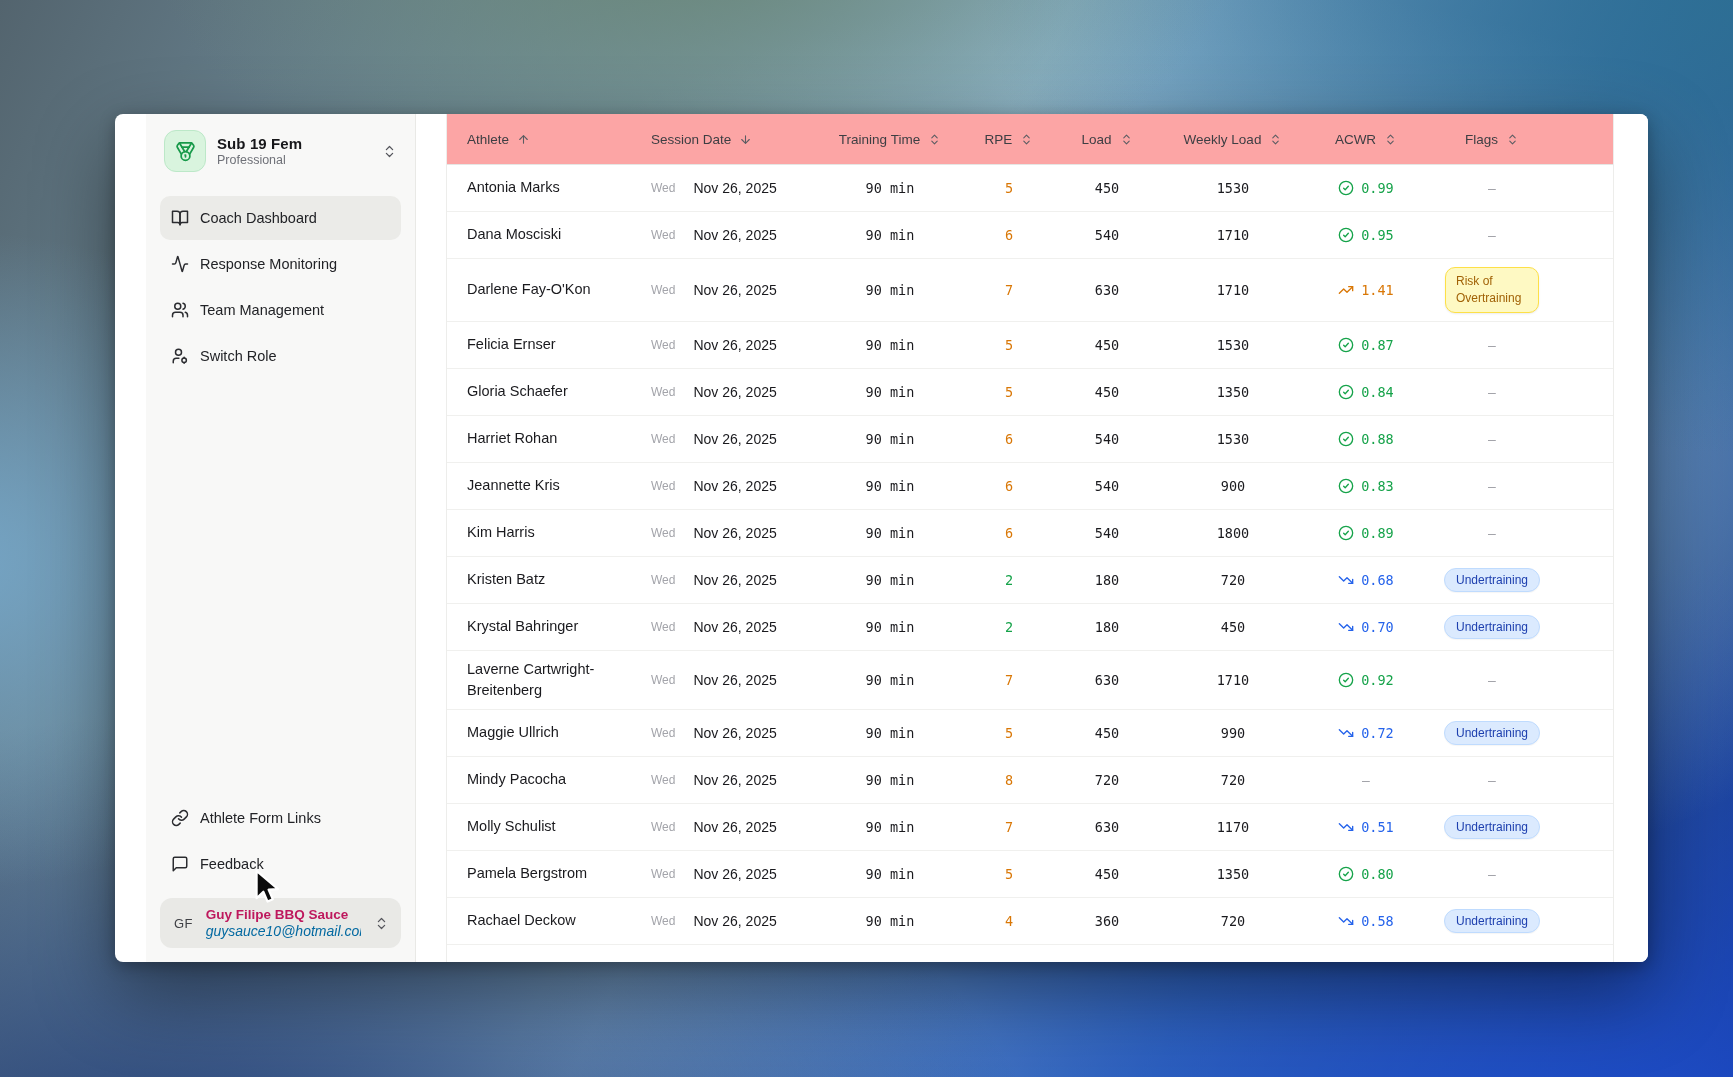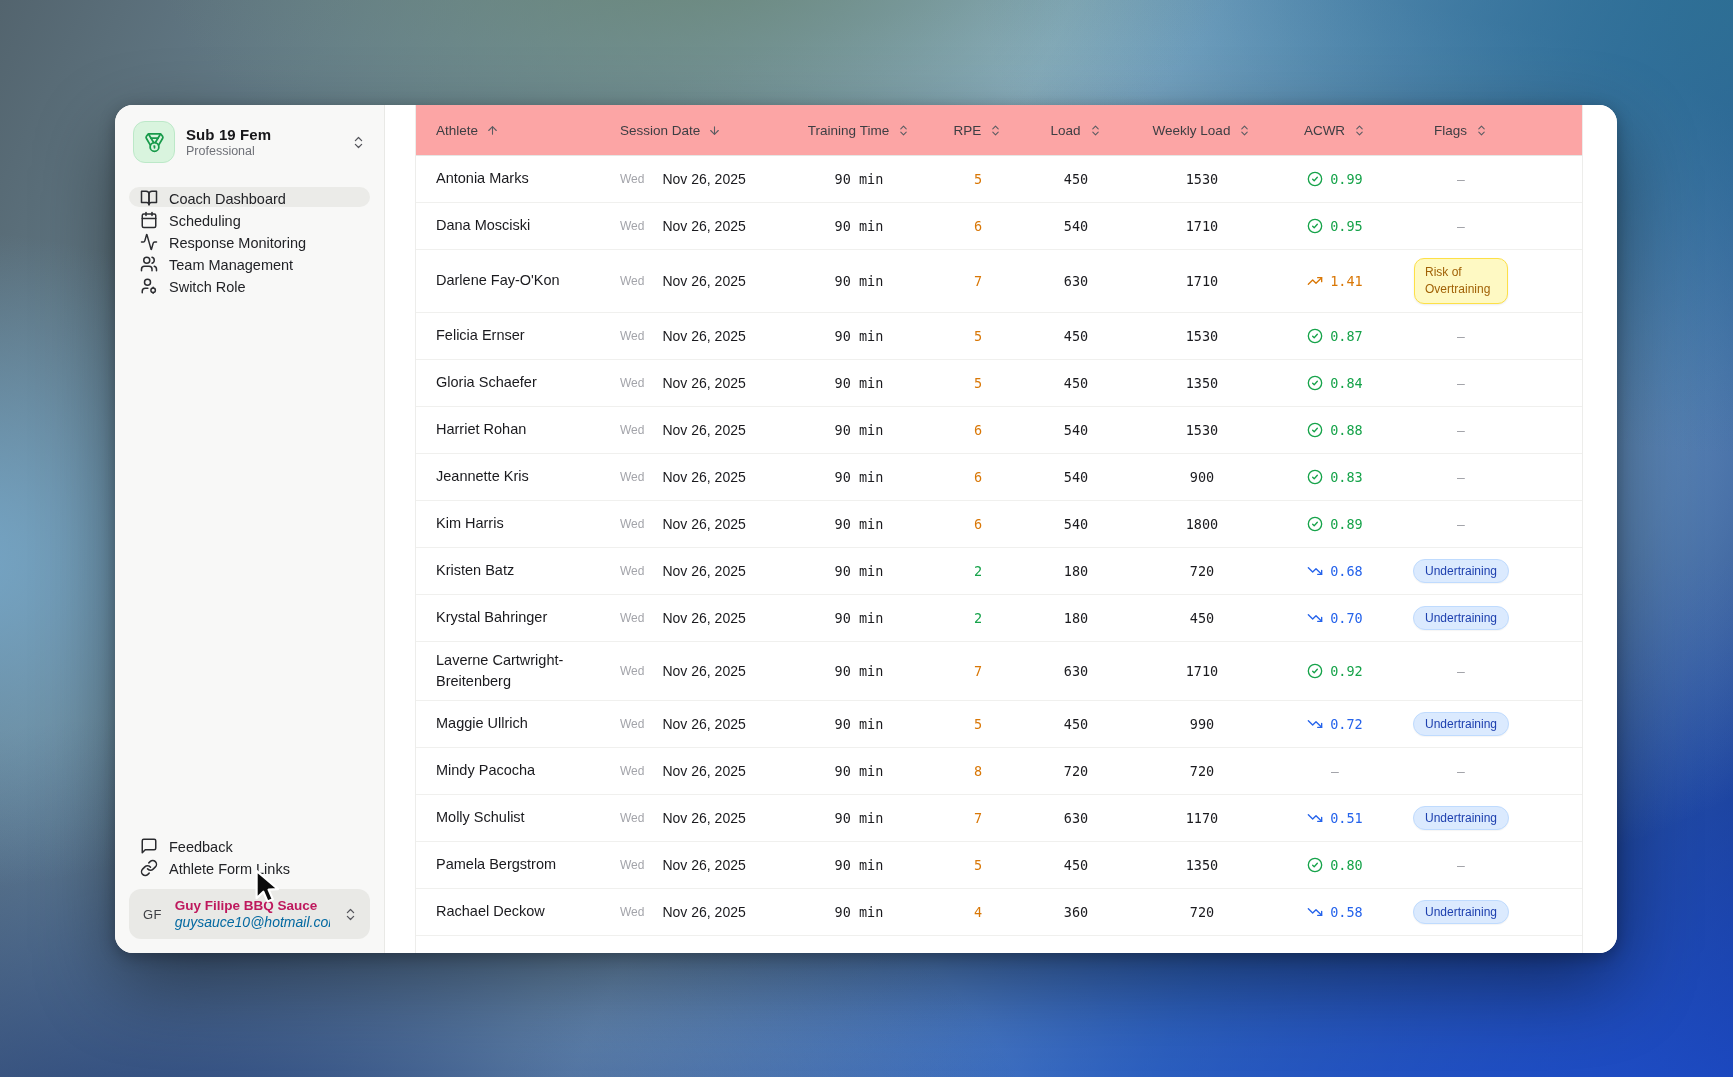--- a/index.html
+++ b/index.html
@@ -16,23 +16,24 @@
       radial-gradient(1000px 600px at 40% -8%, rgba(104,132,114,.95) 0%, rgba(104,132,114,0) 55%),
       radial-gradient(1400px 800px at 105% -2%, rgba(44,112,146,.95) 0%, rgba(44,112,146,0) 60%),
       radial-gradient(1500px 850px at 68% 42%, rgba(160,202,226,.9) 0%, rgba(160,202,226,0) 55%),
       radial-gradient(900px 600px at -4% 52%, rgba(122,176,213,.85) 0%, rgba(122,176,213,0) 55%),
       radial-gradient(1400px 900px at 12% 118%, rgba(13,39,107,.95) 0%, rgba(13,39,107,0) 62%),
       radial-gradient(1800px 1000px at 95% 112%, rgba(30,80,213,.95) 0%, rgba(30,80,213,0) 65%),
       linear-gradient(115deg,#53646e 0%,#72909f 25%,#8fb6cc 48%,#3a6ea8 74%,#15317c 100%);
   }
   
   .window{
-    position:absolute;left:115px;top:105px;width:1502px;height:848px;
-    background:#fff;border-radius:18px;overflow:hidden;display:flex;
+    position:absolute;left:115px;top:114px;width:1502px;height:848px;
+    background:#fff;border-radius:8px;overflow:hidden;display:flex;
     box-shadow:0 30px 80px rgba(0,0,0,.45),0 4px 16px rgba(0,0,0,.28);
+    padding-left:31px;
   }
   
   .sidebar{
     width:270px;min-width:270px;box-sizing:border-box;
     background:#f8f8f7;border-right:1px solid #e9e9e6;
     display:flex;flex-direction:column;padding:16px 14px 14px 14px;
   }
   .team-selector{display:flex;align-items:center;gap:11px;padding:0 4px;margin-bottom:24px;cursor:pointer;}
   .team-icon{
     width:40px;height:40px;border-radius:12px;flex:none;
@@ -41,21 +42,21 @@
   }
   .team-icon svg{width:21px;height:21px;}
   .team-text{flex:1;min-width:0;}
   .team-name{font-size:15px;font-weight:700;color:#17171a;letter-spacing:.1px;}
   .team-plan{font-size:12.5px;color:#6f7178;margin-top:1px;}
   .chev-updown{width:15px;height:15px;color:#55565c;flex:none;}
   .chev-updown svg{width:15px;height:15px;}
 
   .nav{display:flex;flex-direction:column;gap:2px;}
   .nav-item{
-    display:flex;align-items:flex-end;gap:11px;height:20px;padding:0 11px;
+    display:flex;align-items:center;gap:11px;height:44px;padding:0 11px;
     border-radius:10px;font-size:14.5px;color:#222327;cursor:pointer;
   }
   .nav-item.active{background:#ebebe8;}
   .nav-item .icon{width:18px;height:18px;color:#2b2c30;flex:none;display:flex;}
   .nav-item .icon svg{width:18px;height:18px;}
 
   .sidebar-bottom{margin-top:auto;display:flex;flex-direction:column;gap:2px;}
   .user-card{
     display:flex;align-items:center;gap:13px;margin-top:10px;
     background:#e9e9e6;border-radius:12px;padding:9px 12px 9px 14px;cursor:pointer;
@@ -157,31 +158,20 @@
             <svg viewBox="0 0 24 24" fill="none" stroke="currentColor" stroke-width="2" stroke-linecap="round" stroke-linejoin="round">
               <path d="M2 3h6a4 4 0 0 1 4 4v14a3 3 0 0 0-3-3H2z"></path>
               <path d="M22 3h-6a4 4 0 0 0-4 4v14a3 3 0 0 1 3-3h7z"></path>
             </svg>
           </span>
           <span>Coach Dashboard</span>
      </div>
         <div class="nav-item ">
        <span class="icon">
             <svg viewBox="0 0 24 24" fill="none" stroke="currentColor" stroke-width="2" stroke-linecap="round" stroke-linejoin="round">
-              <path d="M8 2v4"></path>
-              <path d="M16 2v4"></path>
-              <rect x="3" y="4" width="18" height="18" rx="2"></rect>
-              <path d="M3 10h18"></path>
-            </svg>
-          </span>
-          <span>Scheduling</span>
-     </div>
-        <div class="nav-item ">
-       <span class="icon">
-            <svg viewBox="0 0 24 24" fill="none" stroke="currentColor" stroke-width="2" stroke-linecap="round" stroke-linejoin="round">
               <path d="M22 12h-2.48a2 2 0 0 0-1.93 1.46l-2.35 8.36a.25.25 0 0 1-.48 0L9.24 2.18a.25.25 0 0 0-.48 0l-2.35 8.36A2 2 0 0 1 4.49 12H2"></path>
             </svg>
           </span>
           <span>Response Monitoring</span>
      </div>
         <div class="nav-item ">
        <span class="icon">
             <svg viewBox="0 0 24 24" fill="none" stroke="currentColor" stroke-width="2" stroke-linecap="round" stroke-linejoin="round">
               <path d="M16 21v-2a4 4 0 0 0-4-4H6a4 4 0 0 0-4 4v2"></path>
               <circle cx="9" cy="7" r="4"></circle>
@@ -203,33 +193,33 @@
           </span>
           <span>Switch Role</span>
      </div>
       </nav>
 
     <div class="sidebar-bottom">
       <div class="nav">
           <div class="nav-item">
        <span class="icon">
               <svg viewBox="0 0 24 24" fill="none" stroke="currentColor" stroke-width="2" stroke-linecap="round" stroke-linejoin="round">
-                <path d="M21 15a2 2 0 0 1-2 2H7l-4 4V5a2 2 0 0 1 2-2h14a2 2 0 0 1 2 2z"></path>
-              </svg>
-            </span>
-            <span>Feedback</span>
+                <path d="M10 13a5 5 0 0 0 7.54.54l3-3a5 5 0 0 0-7.07-7.07l-1.72 1.71"></path>
+                <path d="M14 11a5 5 0 0 0-7.54-.54l-3 3a5 5 0 0 0 7.07 7.07l1.71-1.71"></path>
+              </svg>
+            </span>
+            <span>Athlete Form Links</span>
      </div>
           <div class="nav-item">
        <span class="icon">
               <svg viewBox="0 0 24 24" fill="none" stroke="currentColor" stroke-width="2" stroke-linecap="round" stroke-linejoin="round">
-                <path d="M10 13a5 5 0 0 0 7.54.54l3-3a5 5 0 0 0-7.07-7.07l-1.72 1.71"></path>
-                <path d="M14 11a5 5 0 0 0-7.54-.54l-3 3a5 5 0 0 0 7.07 7.07l1.71-1.71"></path>
-              </svg>
-            </span>
-            <span>Athlete Form Links</span>
+                <path d="M21 15a2 2 0 0 1-2 2H7l-4 4V5a2 2 0 0 1 2-2h14a2 2 0 0 1 2 2z"></path>
+              </svg>
+            </span>
+            <span>Feedback</span>
      </div>
         </div>
       <div class="user-card">
         <span class="user-initials">GF</span>
         <div class="user-text">
           <div class="user-name">Guy Filipe BBQ Sauce</div>
           <div class="user-email">guysauce10@hotmail.com</div>
         </div>
         <span class="chev-updown"><svg viewBox="0 0 24 24" fill="none" stroke="currentColor" stroke-width="2" stroke-linecap="round" stroke-linejoin="round">
               <path d="m7 9 5-5 5 5"></path>

